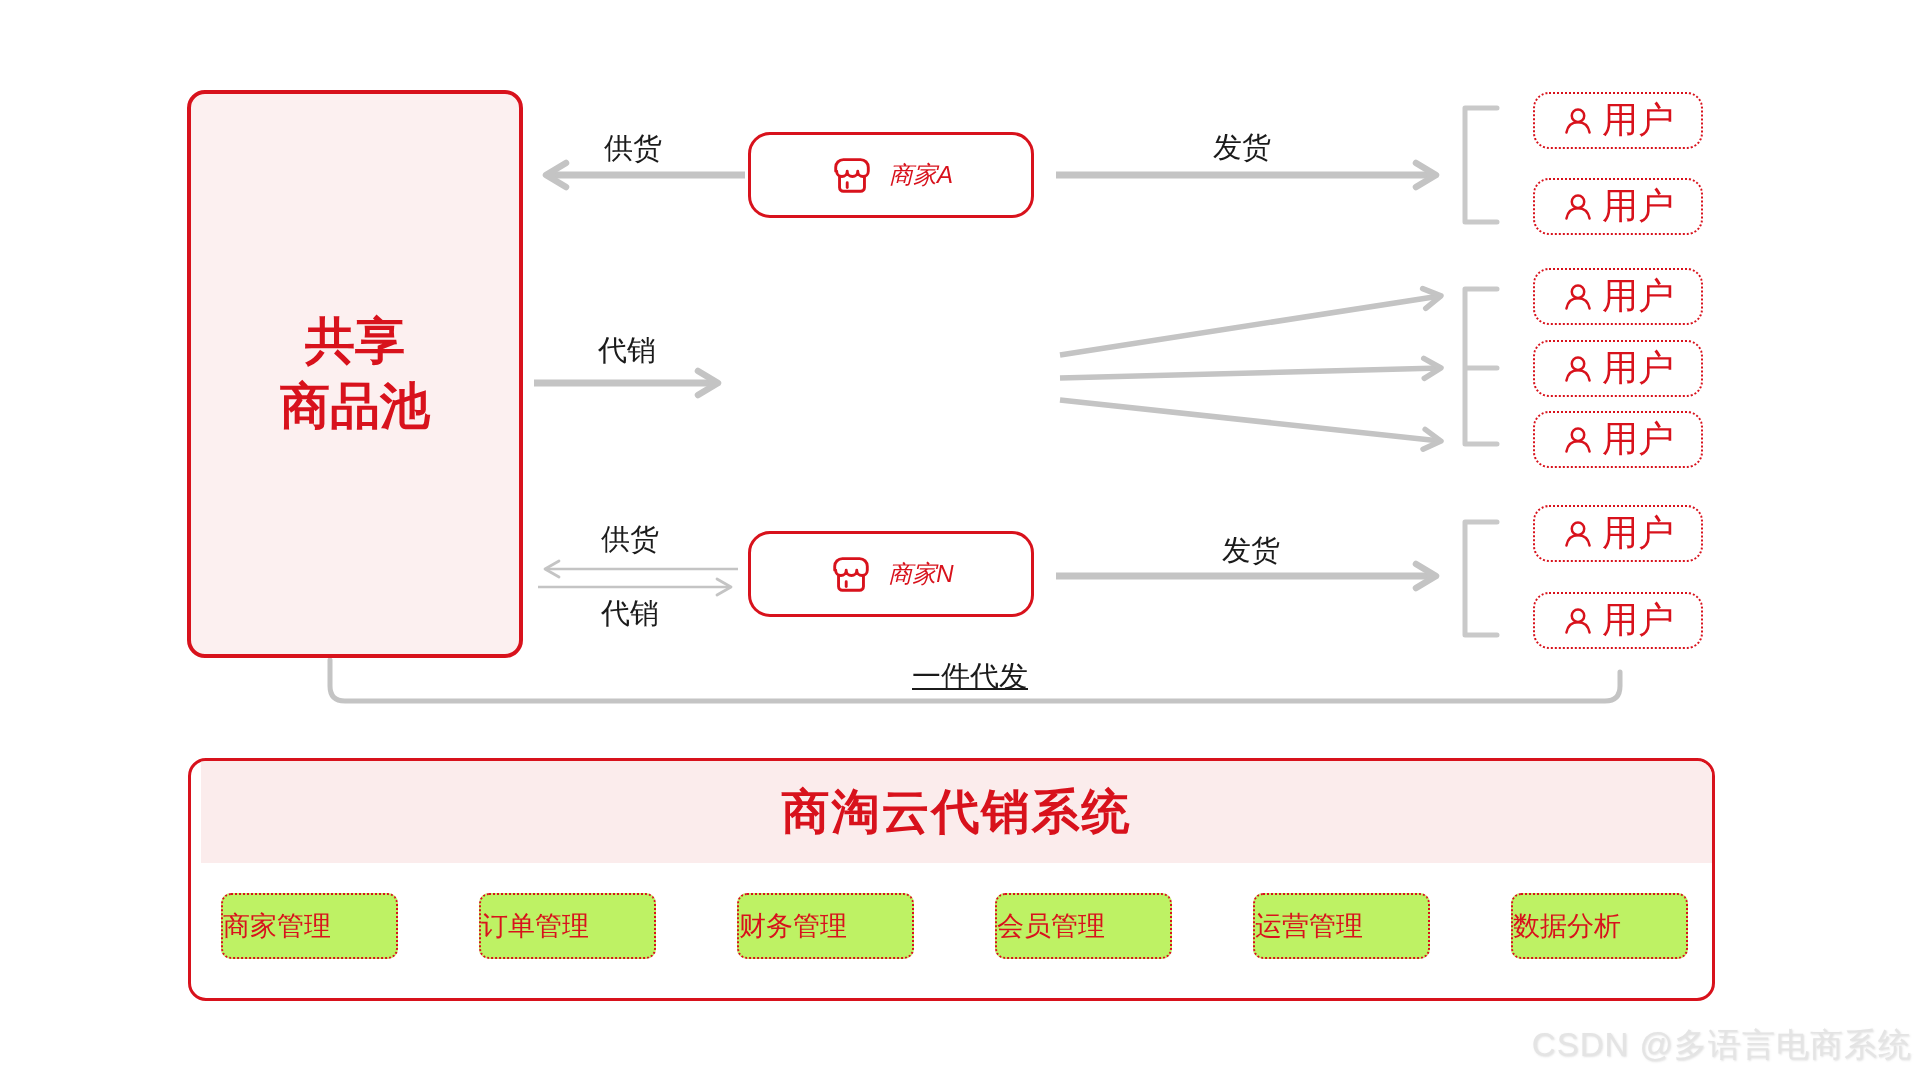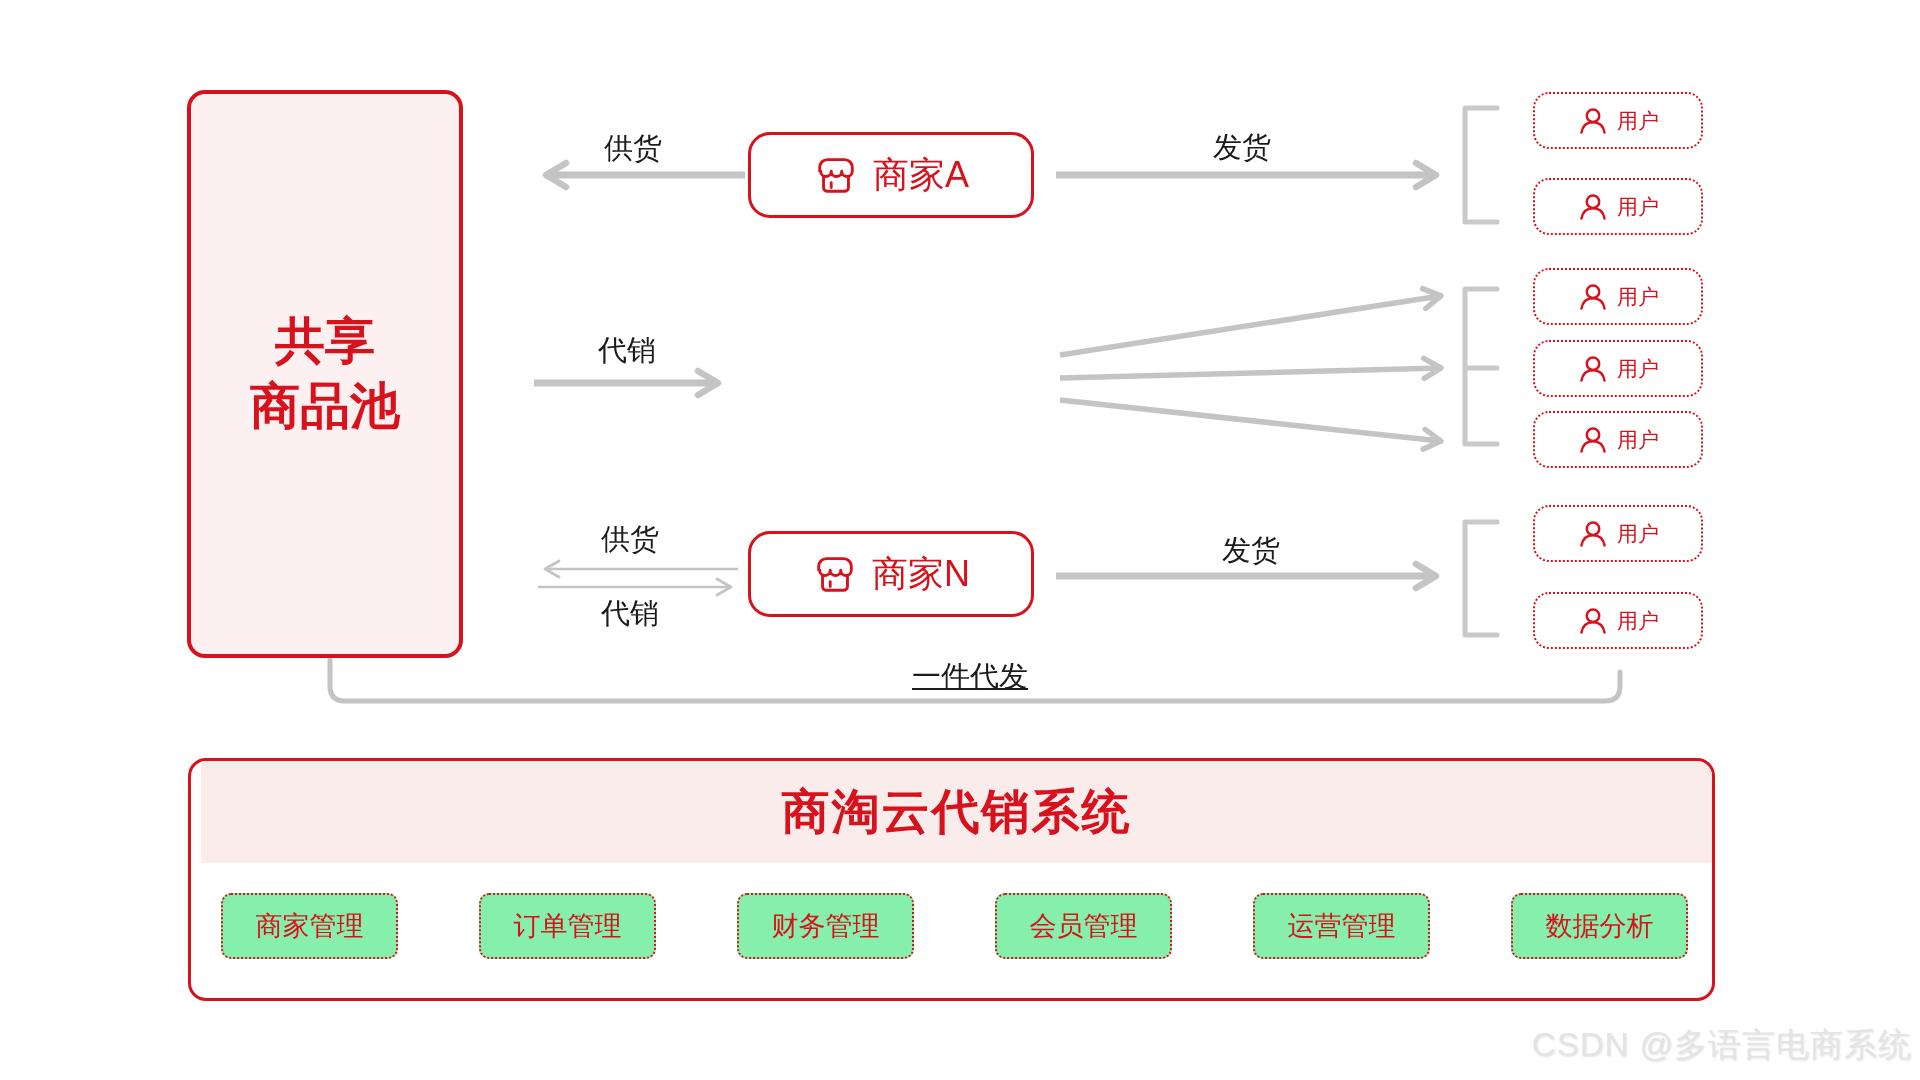--- a/index.html
+++ b/index.html
@@ -17,56 +17,56 @@
   .canvas{position:relative;width:1920px;height:1080px;background:#fff;overflow:hidden;}
   svg.lines{position:absolute;left:0;top:0;width:1920px;height:1080px;}
   .edge{stroke:var(--arrow-gray);fill:none;}
   .edge-thick{stroke-width:7px;}
   .edge-mid{stroke-width:5.5px;}
   .edge-thin{stroke-width:2.6px;}
   .bracket{stroke:var(--bracket-gray);stroke-width:5px;fill:none;stroke-linejoin:round;stroke-linecap:round;}
   .connector{stroke:var(--arrow-gray);stroke-width:5px;fill:none;stroke-linecap:round;}
   .ah{fill:none;stroke:var(--arrow-gray);stroke-linecap:round;stroke-linejoin:round;}
 
-  .pool-box{position:absolute;left:187px;top:90px;width:276px;height:568px;
+  .pool-box{position:absolute;left:187px;top:90px;width:336px;height:568px;
     background:var(--pool-fill);border:4px solid var(--accent-red);border-radius:18px;
     display:flex;flex-direction:column;align-items:center;justify-content:center;}
   .pool-box .pool-text{color:var(--accent-red);font-size:50px;font-weight:bold;line-height:1.3;text-align:center;}
 
   .merchant-box{position:absolute;left:748px;width:286px;height:86px;background:#fff;
     border:3px solid var(--accent-red);border-radius:22px;
     display:flex;align-items:center;justify-content:center;gap:14px;}
-  .merchant-box .m-label{color:var(--accent-red);font-size:36px;}
+  .merchant-box .m-label{color:var(--accent-red);font-size:24px;font-style:italic;}
   .m-a{top:132px;} .m-b{top:337px;} .m-n{top:531px;}
 
   .user-box{position:absolute;left:1533px;width:170px;height:57px;background:#fff;
     border:2px dotted var(--accent-red);border-radius:16px;
     display:flex;align-items:center;justify-content:center;gap:8px;}
-  .user-box .u-label{color:var(--accent-red);font-size:21px;}
+  .user-box .u-label{color:var(--accent-red);font-size:36px;}
   .u1{top:92px;} .u2{top:178px;} .u3{top:268px;} .u4{top:340px;} .u5{top:411px;} .u6{top:505px;} .u7{top:592px;}
 
   .edge-label{position:absolute;transform:translate(-50%,-50%);color:var(--text-black);
     font-size:29px;white-space:nowrap;}
   .lbl-a-supply{left:633px;top:149px;}
   .lbl-a-ship{left:1242px;top:148px;}
   .lbl-b-consign{left:627px;top:351px;}
   .lbl-n-supply{left:630px;top:540px;}
   .lbl-n-consign{left:630px;top:614px;}
   .lbl-n-ship{left:1251px;top:551px;}
   .lbl-dropship{left:970px;top:677px;text-decoration:underline;}
 
   .system-box{position:absolute;left:188px;top:758px;width:1527px;height:243px;background:#fff;
     border:3px solid var(--accent-red);border-radius:18px;overflow:hidden;}
   .system-header{height:102px;background:var(--header-pink);
     display:flex;align-items:center;justify-content:center;margin-left:10px;}
   .system-title{color:var(--accent-red);font-size:48px;font-weight:bold;letter-spacing:2px;}
   .modules-row{position:absolute;left:30px;right:24px;top:132px;
     display:flex;justify-content:space-between;align-items:center;}
-  .module-chip{width:177px;height:66px;background:#86efac;border:2px dotted var(--accent-red);
-    border-radius:10px;display:flex;align-items:center;justify-content:center;}
+  .module-chip{width:177px;height:66px;background:#bef264;border:2px dotted var(--accent-red);
+    border-radius:10px;display:flex;align-items:center;}
   .module-chip span{color:var(--accent-red);font-size:27px;}
 
   .watermark{position:absolute;right:8px;bottom:12px;color:var(--watermark-gray);
     font-size:33px;letter-spacing:1px;text-shadow:1px 1px 2px rgba(170,170,170,0.35);}
 
   .store-icon{width:46px;height:46px;flex:0 0 auto;}
   .store-icon path{stroke:var(--accent-red);stroke-width:3;fill:none;stroke-linecap:round;stroke-linejoin:round;}
   .person-icon{width:32px;height:32px;flex:0 0 auto;}
   .person-icon circle,.person-icon path{stroke:var(--accent-red);stroke-width:2.8;fill:none;stroke-linecap:round;}
 </style>

